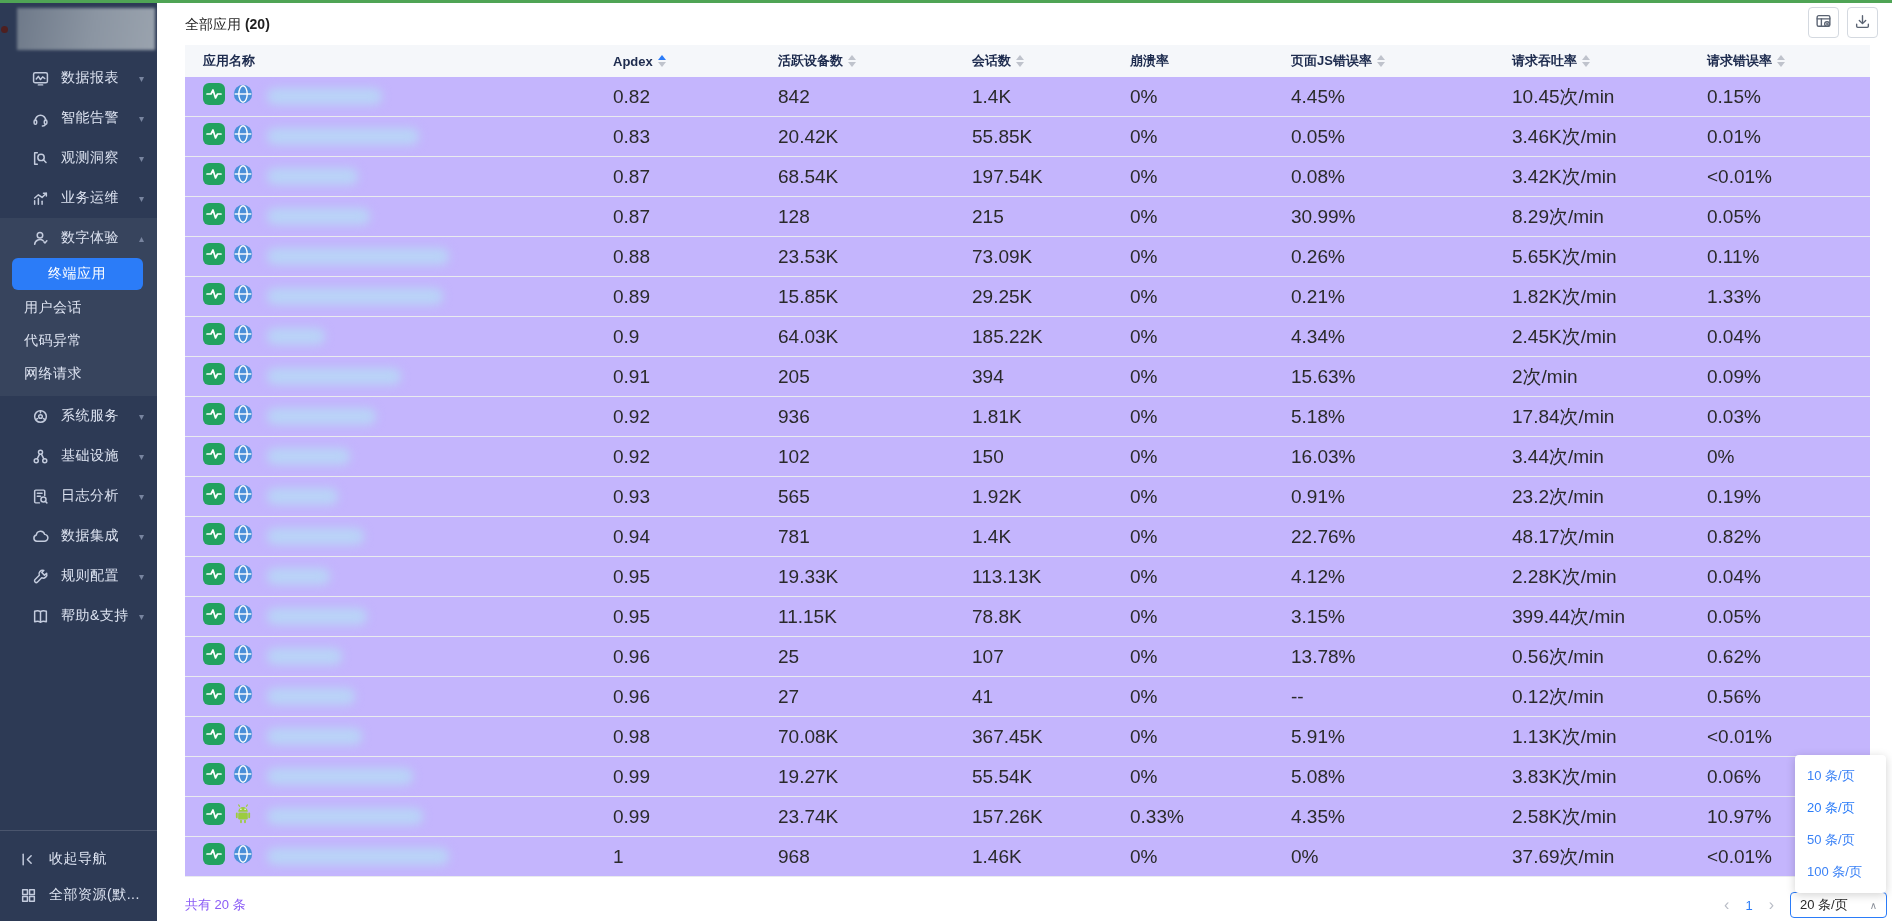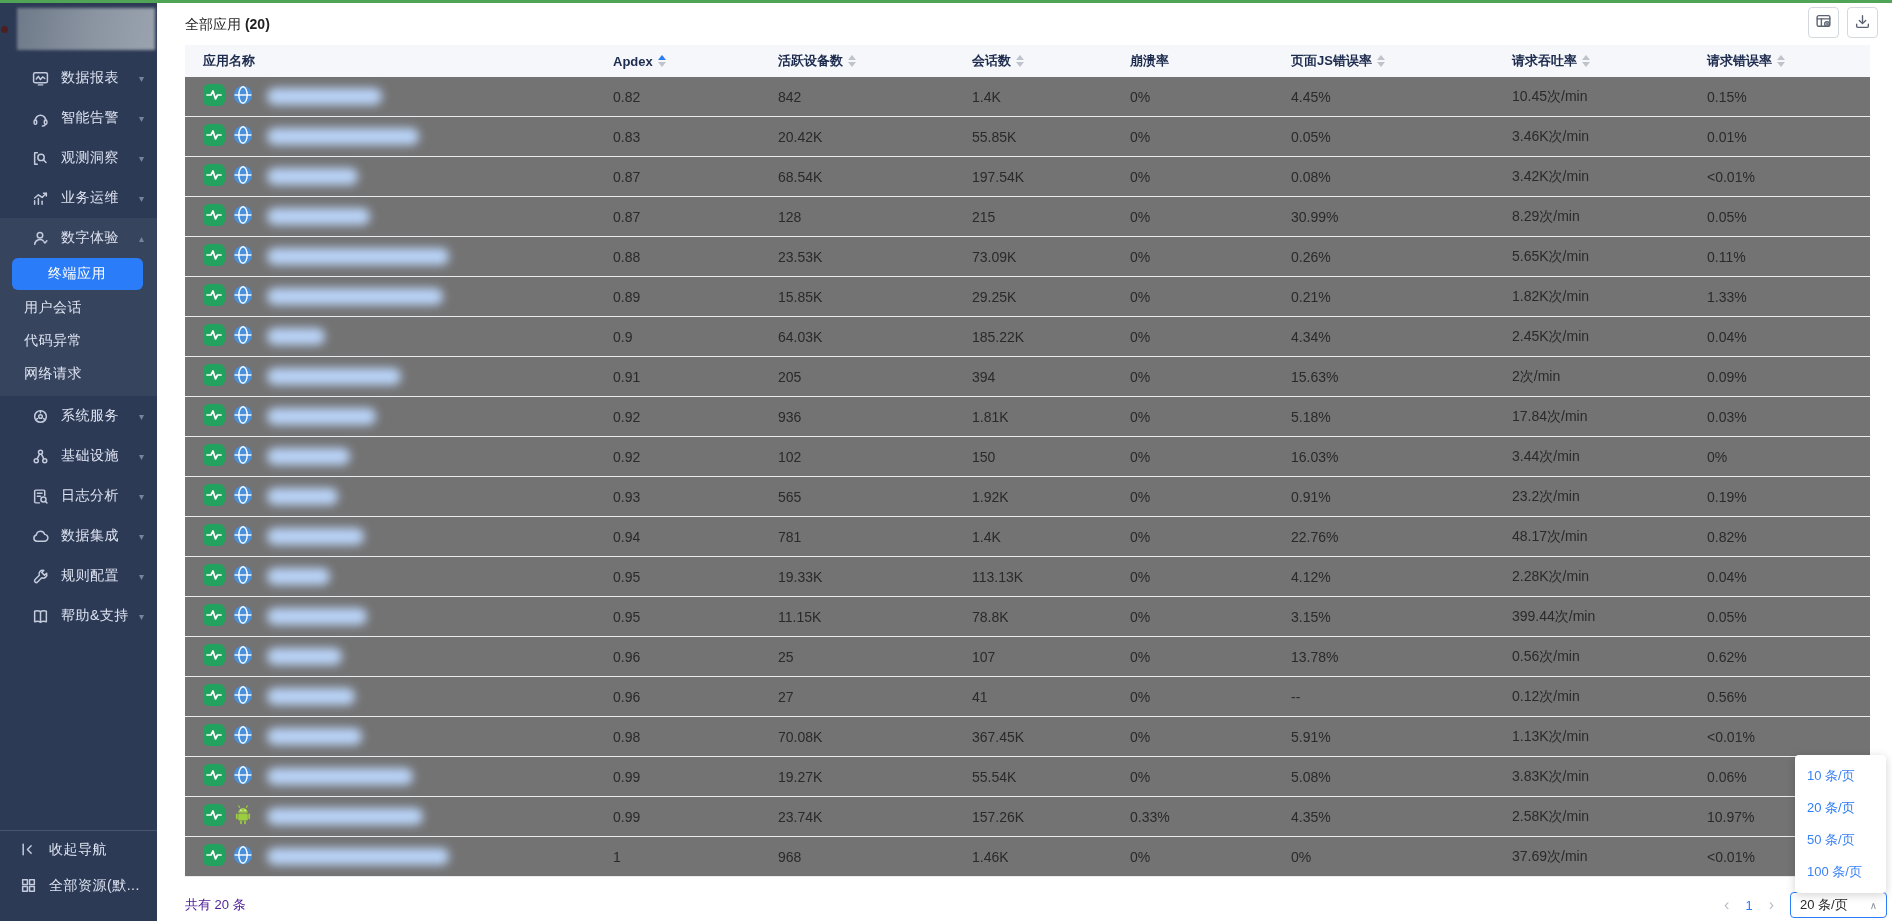--- a/index.html
+++ b/index.html
@@ -18,21 +18,21 @@
   .nav-item { position:relative; height:40px; display:flex; align-items:center; padding-left:32px; cursor:pointer; }
   .nav-item .nicon { width:17px; height:17px; display:inline-flex; flex:none; }
   .nav-item .nlabel { color:#dde3f1; font-size:14px; margin-left:12px; letter-spacing:0.5px; }
   .nav-item .chev { position:absolute; right:13px; color:#78849f; font-size:10px; }
   .nav-group { background:rgba(255,255,255,0.05); padding-bottom:6px; }
   .sub-item { height:33px; display:flex; align-items:center; padding-left:24px; color:#dde3f1; font-size:14px; letter-spacing:0.5px; cursor:pointer; }
   .sub-item.active { background:#2b7cf8; color:#fff; margin:0 14px 1px 12px; padding-left:36px; height:32px; border-radius:6px; }
   .sidebar-spacer { flex:1; }
   .sidebar-footer { flex:none; padding-bottom:8px; }
   .side-divider { height:1px; background:rgba(255,255,255,0.14); margin-bottom:10px; }
-  .foot-item { height:36px; display:flex; padding-left:20px; color:#dde3f1; font-size:14px; letter-spacing:0.5px; cursor:pointer; }
+  .foot-item { height:36px; display:flex; align-items:center; padding-left:20px; color:#dde3f1; font-size:14px; letter-spacing:0.5px; cursor:pointer; }
   .foot-item .nicon { width:17px; height:17px; display:inline-flex; flex:none; margin-right:12px; }
   svg.sico { stroke:#c3cbdd; stroke-width:1.4; fill:none; stroke-linecap:round; stroke-linejoin:round; width:17px; height:17px; }
 
   
   .main { position:absolute; left:157px; top:3px; width:1735px; height:918px; background:#fff; }
   .toolbar { position:relative; height:42px; }
   .page-title { position:absolute; left:28px; top:13px; font-size:14px; color:#1f1f1f; }
   .page-title .count { font-weight:700; }
   .toolbar-buttons { position:absolute; right:14px; top:4px; display:flex; gap:8px; }
   .tool-btn { width:31px; height:31px; border:1px solid #d4d9e0; border-radius:4px; background:#fff; display:flex; align-items:center; justify-content:center; cursor:pointer; padding:0; }
@@ -40,27 +40,27 @@
 
   .table { position:absolute; left:28px; top:42px; width:1685px; }
   .thead, .trow { display:grid; grid-template-columns:428px 165px 194px 158px 161px 221px 195px 163px; align-items:center; }
   .thead { height:32px; background:#f5f7fa; font-weight:700; font-size:13px; color:#1d2b4e; }
   .th { display:flex; align-items:center; }
   .th:first-child { padding-left:18px; }
   .sorter { display:inline-flex; flex-direction:column; margin-left:5px; gap:2px; }
   .car-up { width:0; height:0; border-left:4px solid transparent; border-right:4px solid transparent; border-bottom:5px solid #bfc3cc; }
   .car-dn { width:0; height:0; border-left:4px solid transparent; border-right:4px solid transparent; border-top:5px solid #bfc3cc; }
   .car-up.active { border-bottom-color:#2b7cf8; }
-  .trow { height:40px; border-bottom:1px solid #e9ebef; font-size:14px; color:#2a2a2a; background:#737373; cursor:pointer; }
+  .trow { height:40px; border-bottom:1px solid #e9ebef; font-size:19px; color:#2a2a2a; background:#c4b5fd; cursor:pointer; }
   .cell-name { display:flex; align-items:center; padding-left:18px; gap:7px; }
   .cell-name svg { width:22px; height:22px; flex:none; }
   .name-blur { height:17px; border-radius:8px; background:#b9d3f7; filter:blur(5px); margin-left:6px; }
 
   .pagination { position:absolute; left:28px; top:887px; width:1702px; height:30px; display:flex; align-items:center; justify-content:space-between; }
-  .total { font-size:13px; color:#4c1d95; }
+  .total { font-size:13px; color:#8b5cf6; }
   .pager { display:flex; align-items:center; gap:16px; }
   .pg-arrow { font-size:16px; color:#b9bdc6; cursor:pointer; line-height:1; }
   .pg-current { font-size:13px; color:#2b7cf8; cursor:pointer; }
   .page-size-select { width:97px; height:26px; border:1px solid #2b7cf8; border-radius:4px; display:flex; align-items:center; justify-content:space-between; padding:0 9px; font-size:13px; color:#2a2a2a; cursor:pointer; background:#fff; }
   .page-size-select .chevup { color:#8a8f99; font-size:10px; }
 
   .dropdown { position:absolute; right:6px; top:752px; width:91px; background:#fff; border-radius:4px;
     box-shadow:0 2px 10px rgba(0,0,0,0.18); padding:5px 0; z-index:40; }
   .dd-item { height:32px; display:flex; align-items:center; padding-left:12px; font-size:13px; color:#3b82f6; cursor:pointer; white-space:nowrap; }
   .dd-item.selected { color:#2b7cf8; }

